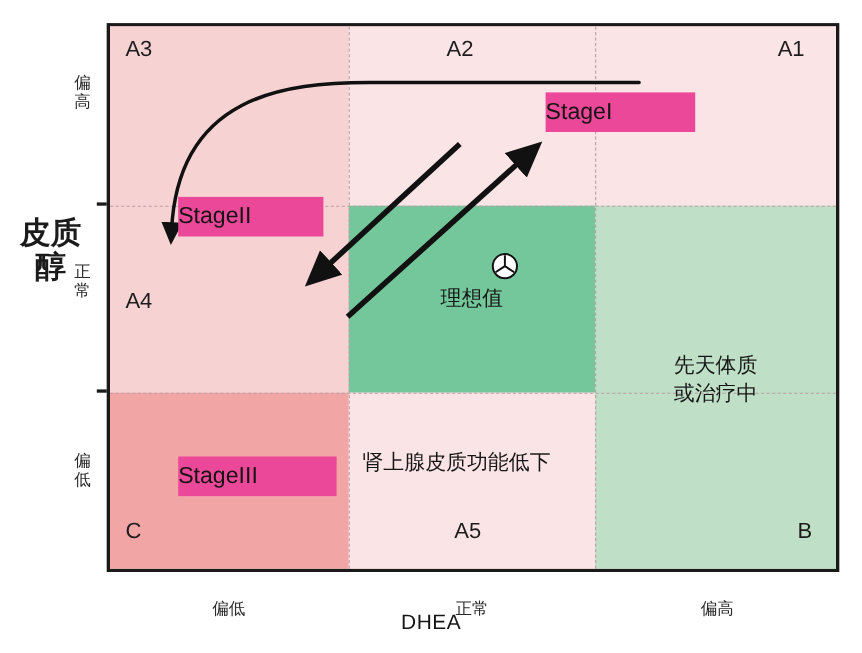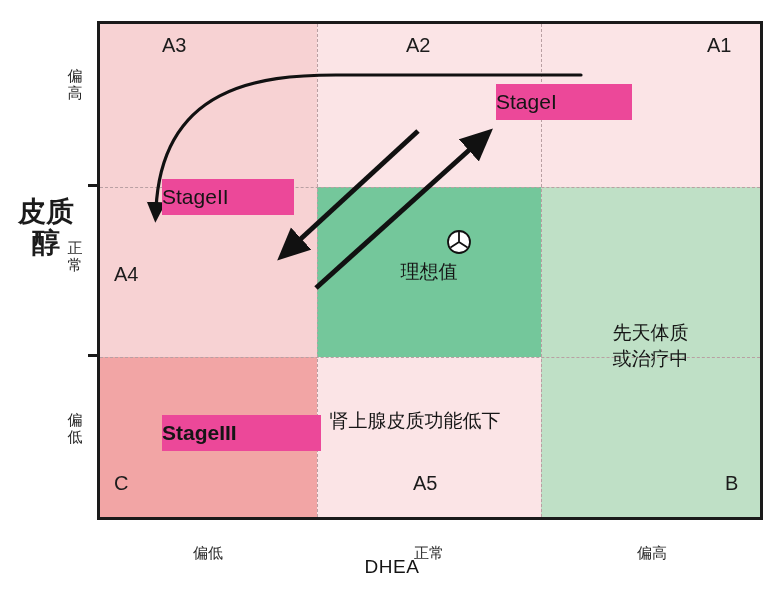--- a/index.html
+++ b/index.html
@@ -108,41 +108,41 @@
   }
   .tickmark-1 { top: 184px; }
   .tickmark-2 { top: 354px; }
 
   
   .code {
     position: absolute;
     font-size: 20px;
     color: #1c1c1c;
   }
-  .code-a3 { left: 14px;  top: 10px; margin-left: 48px; }
+  .code-a3 { left: 14px;  top: 10px; }
   .code-a2 { left: 306px; top: 10px; }
   .code-a1 { left: 607px; top: 10px; }
   .code-a4 { left: 14px;  top: 208px; margin-top: 31px; }
   .code-c  { left: 14px;  top: 448px; }
   .code-a5 { left: 313px; top: 448px; }
   .code-b  { left: 625px; top: 448px; }
 
   
   .stage-chip {
     position: absolute;
     background: #ec4899;
     color: #151515;
     font-size: 21px;
     text-align: left;
     padding: 7px 5px 8px 0;
     line-height: 1;
   }
   .stage-1   { left: 396px; top: 60px;  width: 136px; }
   .stage-2   { left: 62px;  top: 155px; width: 132px; }
-  .stage-3   { left: 62px;  top: 391px; width: 159px; font-weight: bold; }
+  .stage-3   { left: 62px;  top: 391px; width: 144px; }
 
   
   .cell-note {
     position: absolute;
     font-size: 19px;
     color: #161616;
     line-height: 1.35;
     text-align: center;
   }
   .note-ideal { left: 217px; top: 235px; width: 224px; }

